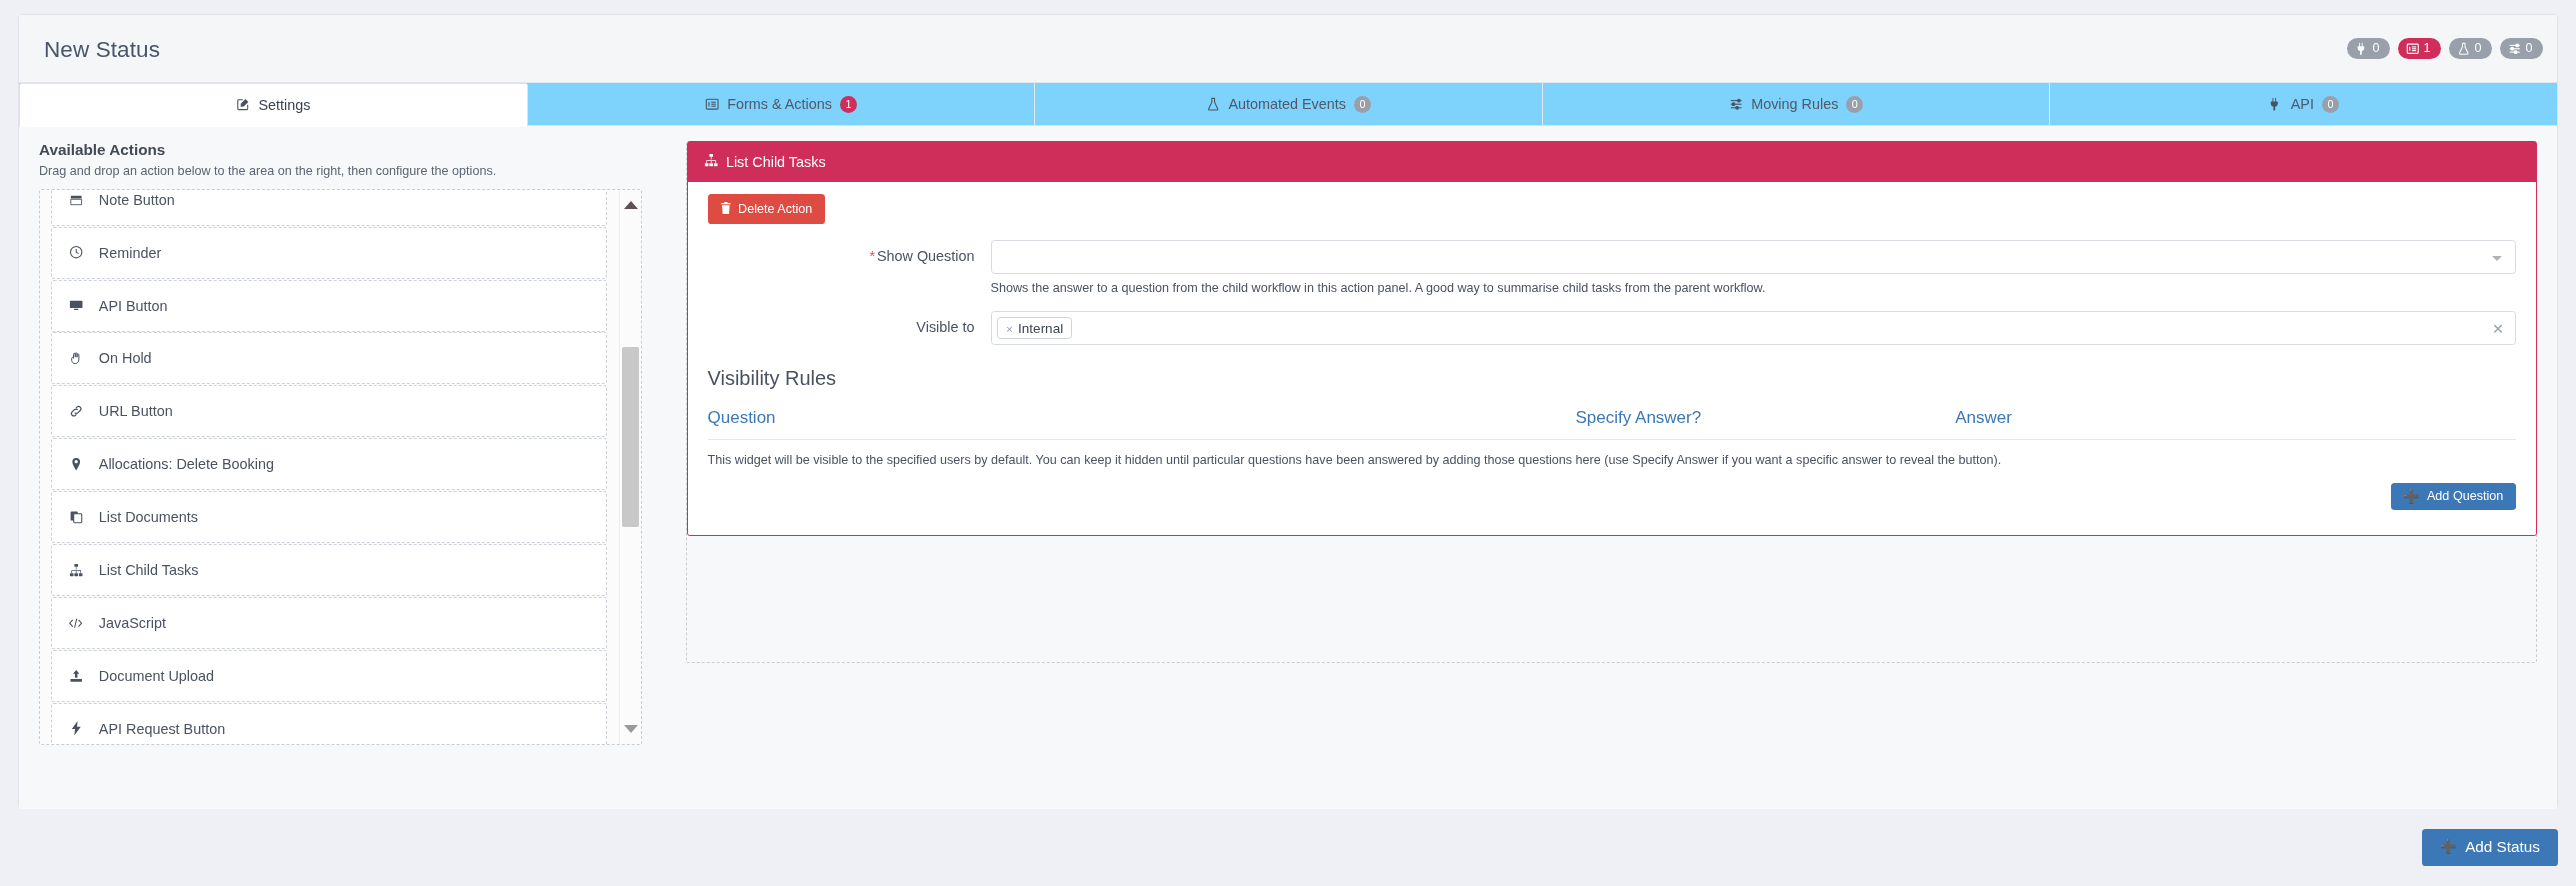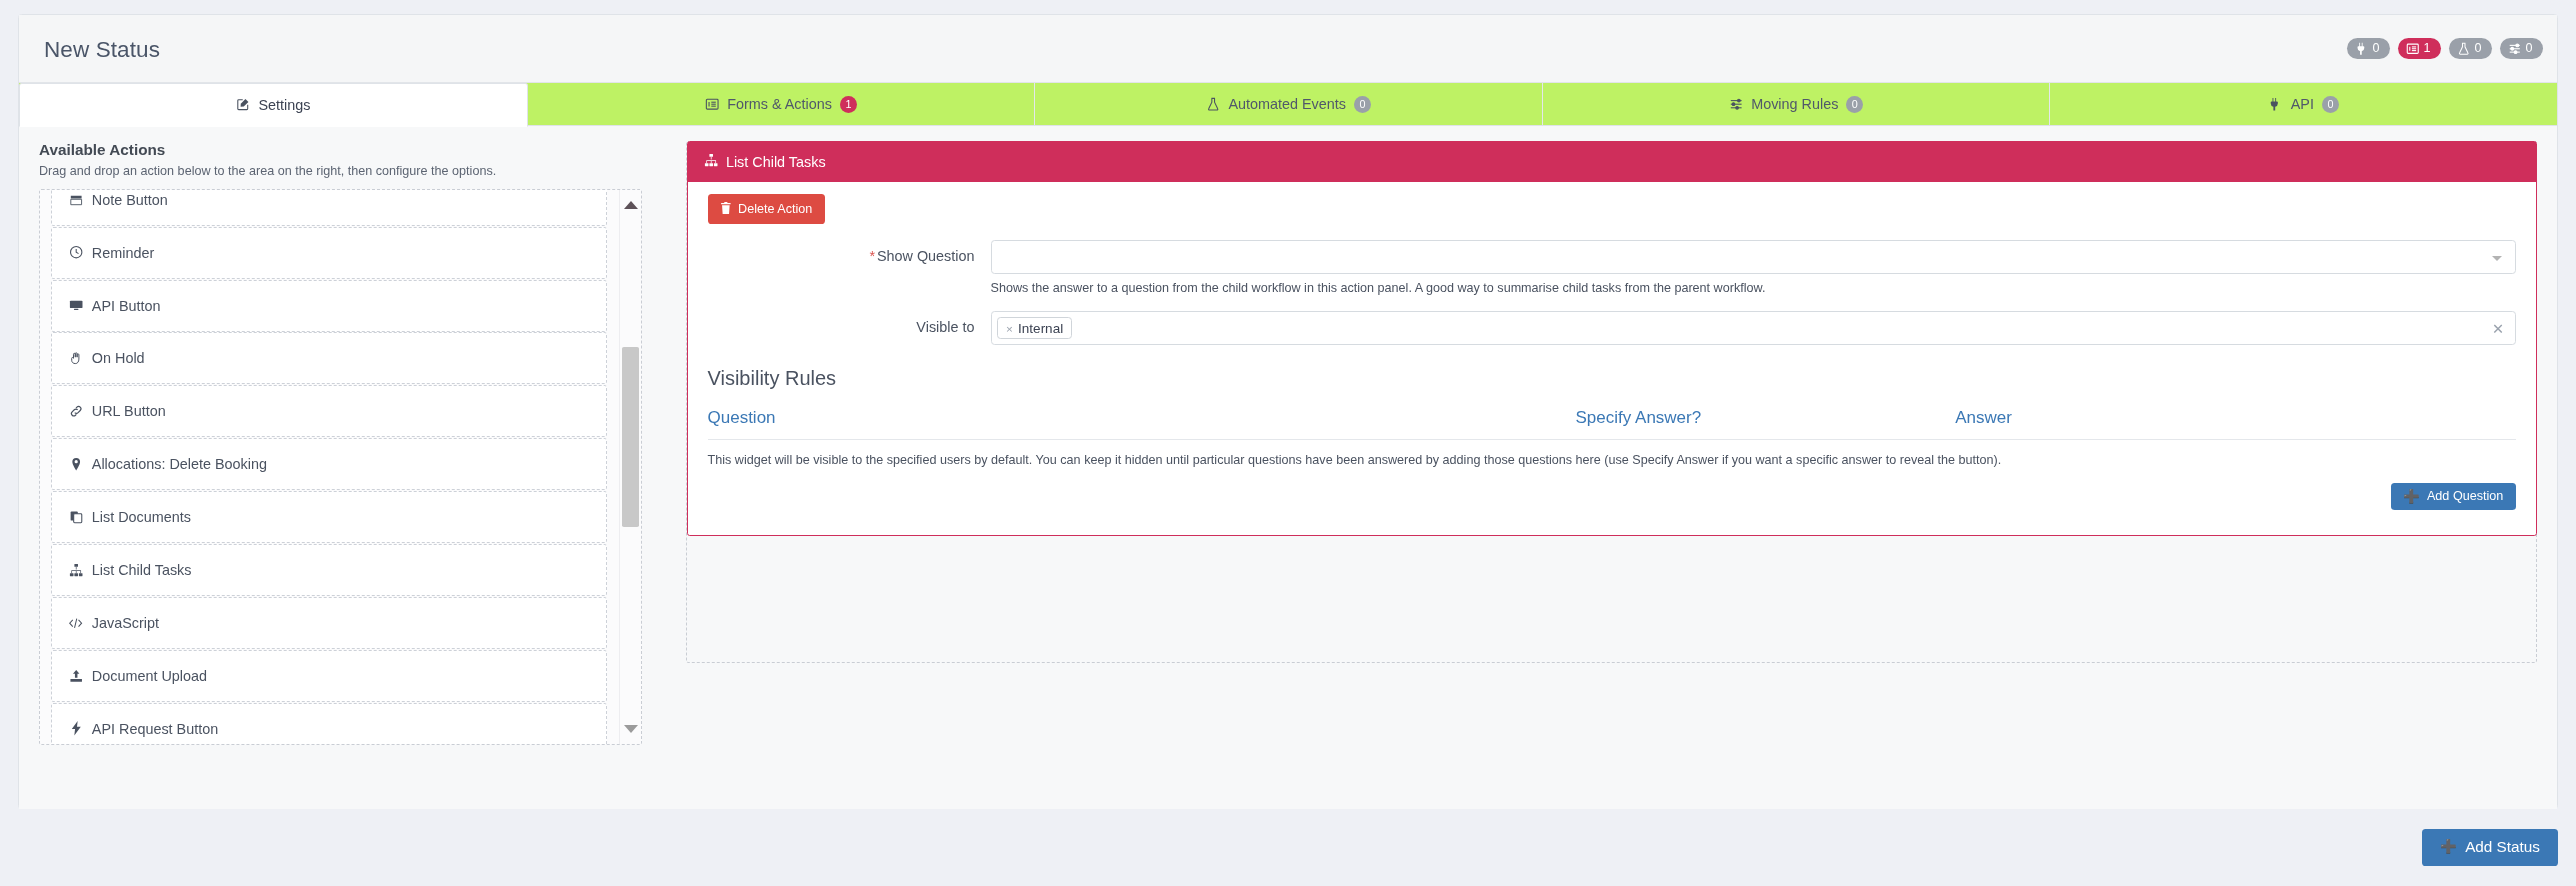--- a/index.html
+++ b/index.html
@@ -57,21 +57,21 @@
     white-space: nowrap;
   }
   .hbadge.accent { background: #cf2e5b; }
   .hbadge .g { font-size: 12.6px; display: inline-block; }
   .hbadge svg { display: block; }
 
   
   .tabs {
     display: flex;
     height: 43px;
-    background: #bef264;
+    background: #7dd3fc;
     border-bottom: 0.9px solid #dfe3e8;
   }
   .tab {
     flex: 1 1 0;
     display: flex;
     align-items: center;
     justify-content: center;
     gap: 8px;
     font-size: 14.4px;
     color: #50586a;
@@ -148,21 +148,21 @@
     padding: 5.4px 10.8px 5.4px 10.8px;
   }
   .action-item {
     height: 52px;
     margin-bottom: 0.9px;
     border: 0.9px dashed #cdd1d8;
     border-radius: 2.7px;
     background: #ffffff;
     display: flex;
     align-items: center;
-    gap: 8px;
+    gap: 15px;
     padding: 0 16px;
     font-size: 14.4px;
     color: #4a5260;
     cursor: move;
     text-align: right;
   }
   .action-item .ai-icon {
     width: 16px;
     display: inline-flex;
     justify-content: center;

